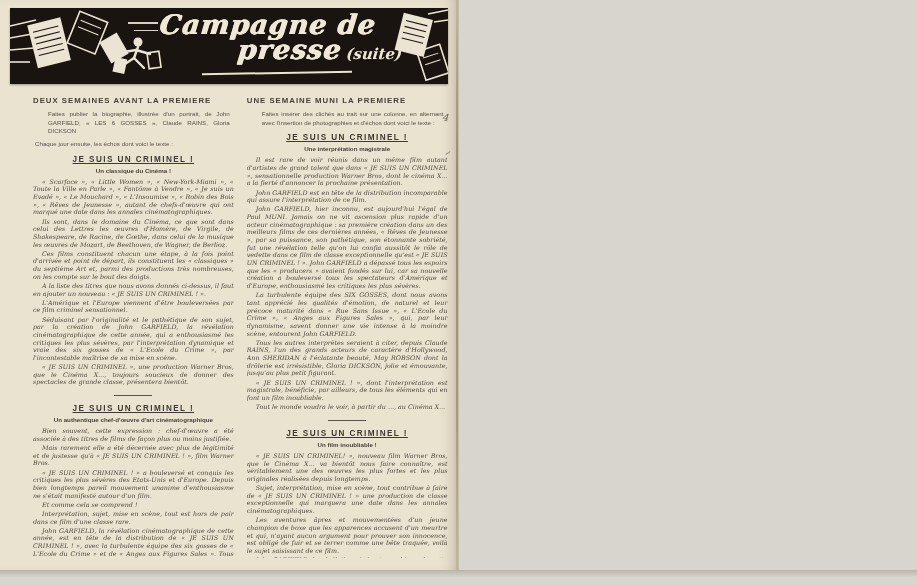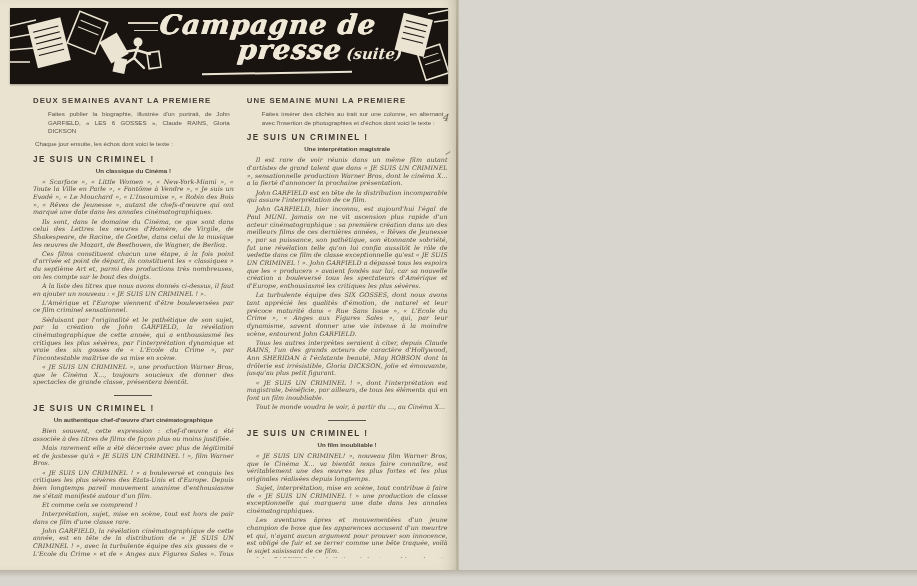--- a/index.html
+++ b/index.html
@@ -42,21 +42,21 @@
   
   .cols{position:absolute;top:94px;bottom:12px;display:flex;gap:13px;overflow:hidden;}
   .page.left .cols{left:33px;right:11px;}
   .col{flex:1;min-width:0;overflow:hidden;color:var(--ink);}
 
   
   .blk-h1{font:bold 7.8px "Liberation Sans",sans-serif;letter-spacing:1px;color:#47403a;margin:11px 0 5px;}
   .blk-h1:first-child{margin-top:2px;}
   .blk-inst{font:6.2px/1.4 "Liberation Sans",sans-serif;color:#58514a;margin:2px 4px 3px 15px;text-align:justify;}
   .blk-note{font:6.2px/1.4 "Liberation Sans",sans-serif;color:#58514a;margin:4px 0 2px 2px;}
-  .blk-title{font:bold 8.2px "Liberation Sans",sans-serif;letter-spacing:1.4px;text-align:left;color:#3f3933;margin:6px 0 3px;}
+  .blk-title{font:bold 8.2px "Liberation Sans",sans-serif;letter-spacing:1.4px;text-align:center;color:#3f3933;margin:6px 0 3px;text-decoration:underline;}
   .blk-sub{font:bold 6.2px "Liberation Sans",sans-serif;text-align:center;color:#47403a;margin:0 0 4px;}
   .blk-p{font:italic 6.35px/1.21 "DejaVu Serif",serif;text-align:justify;text-indent:9px;
          color:#4e463c;margin:0 0 1.5px;}
   .blk-hr{width:38px;height:0;border-top:1.2px solid #5a5248;margin:9px auto 8px;}
 </style>
 </head>
 <body>
 
 <div class="stage">
 

